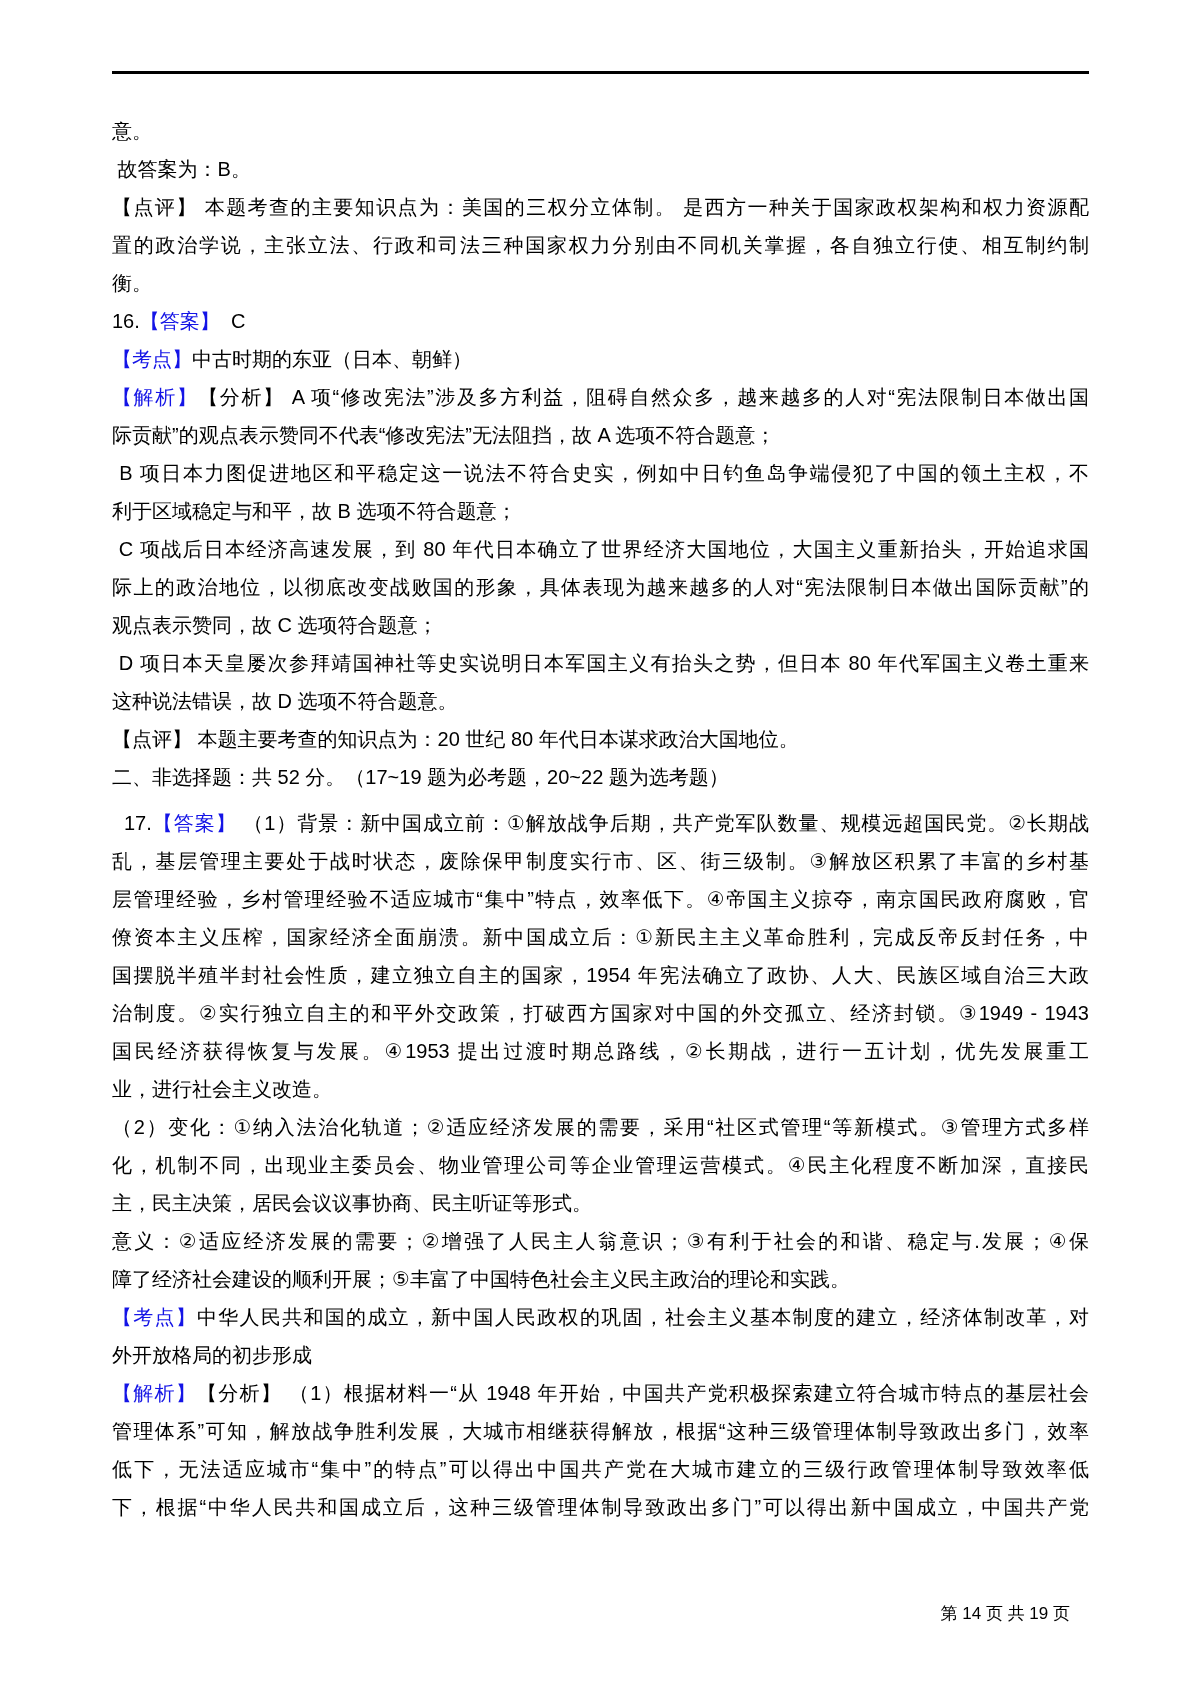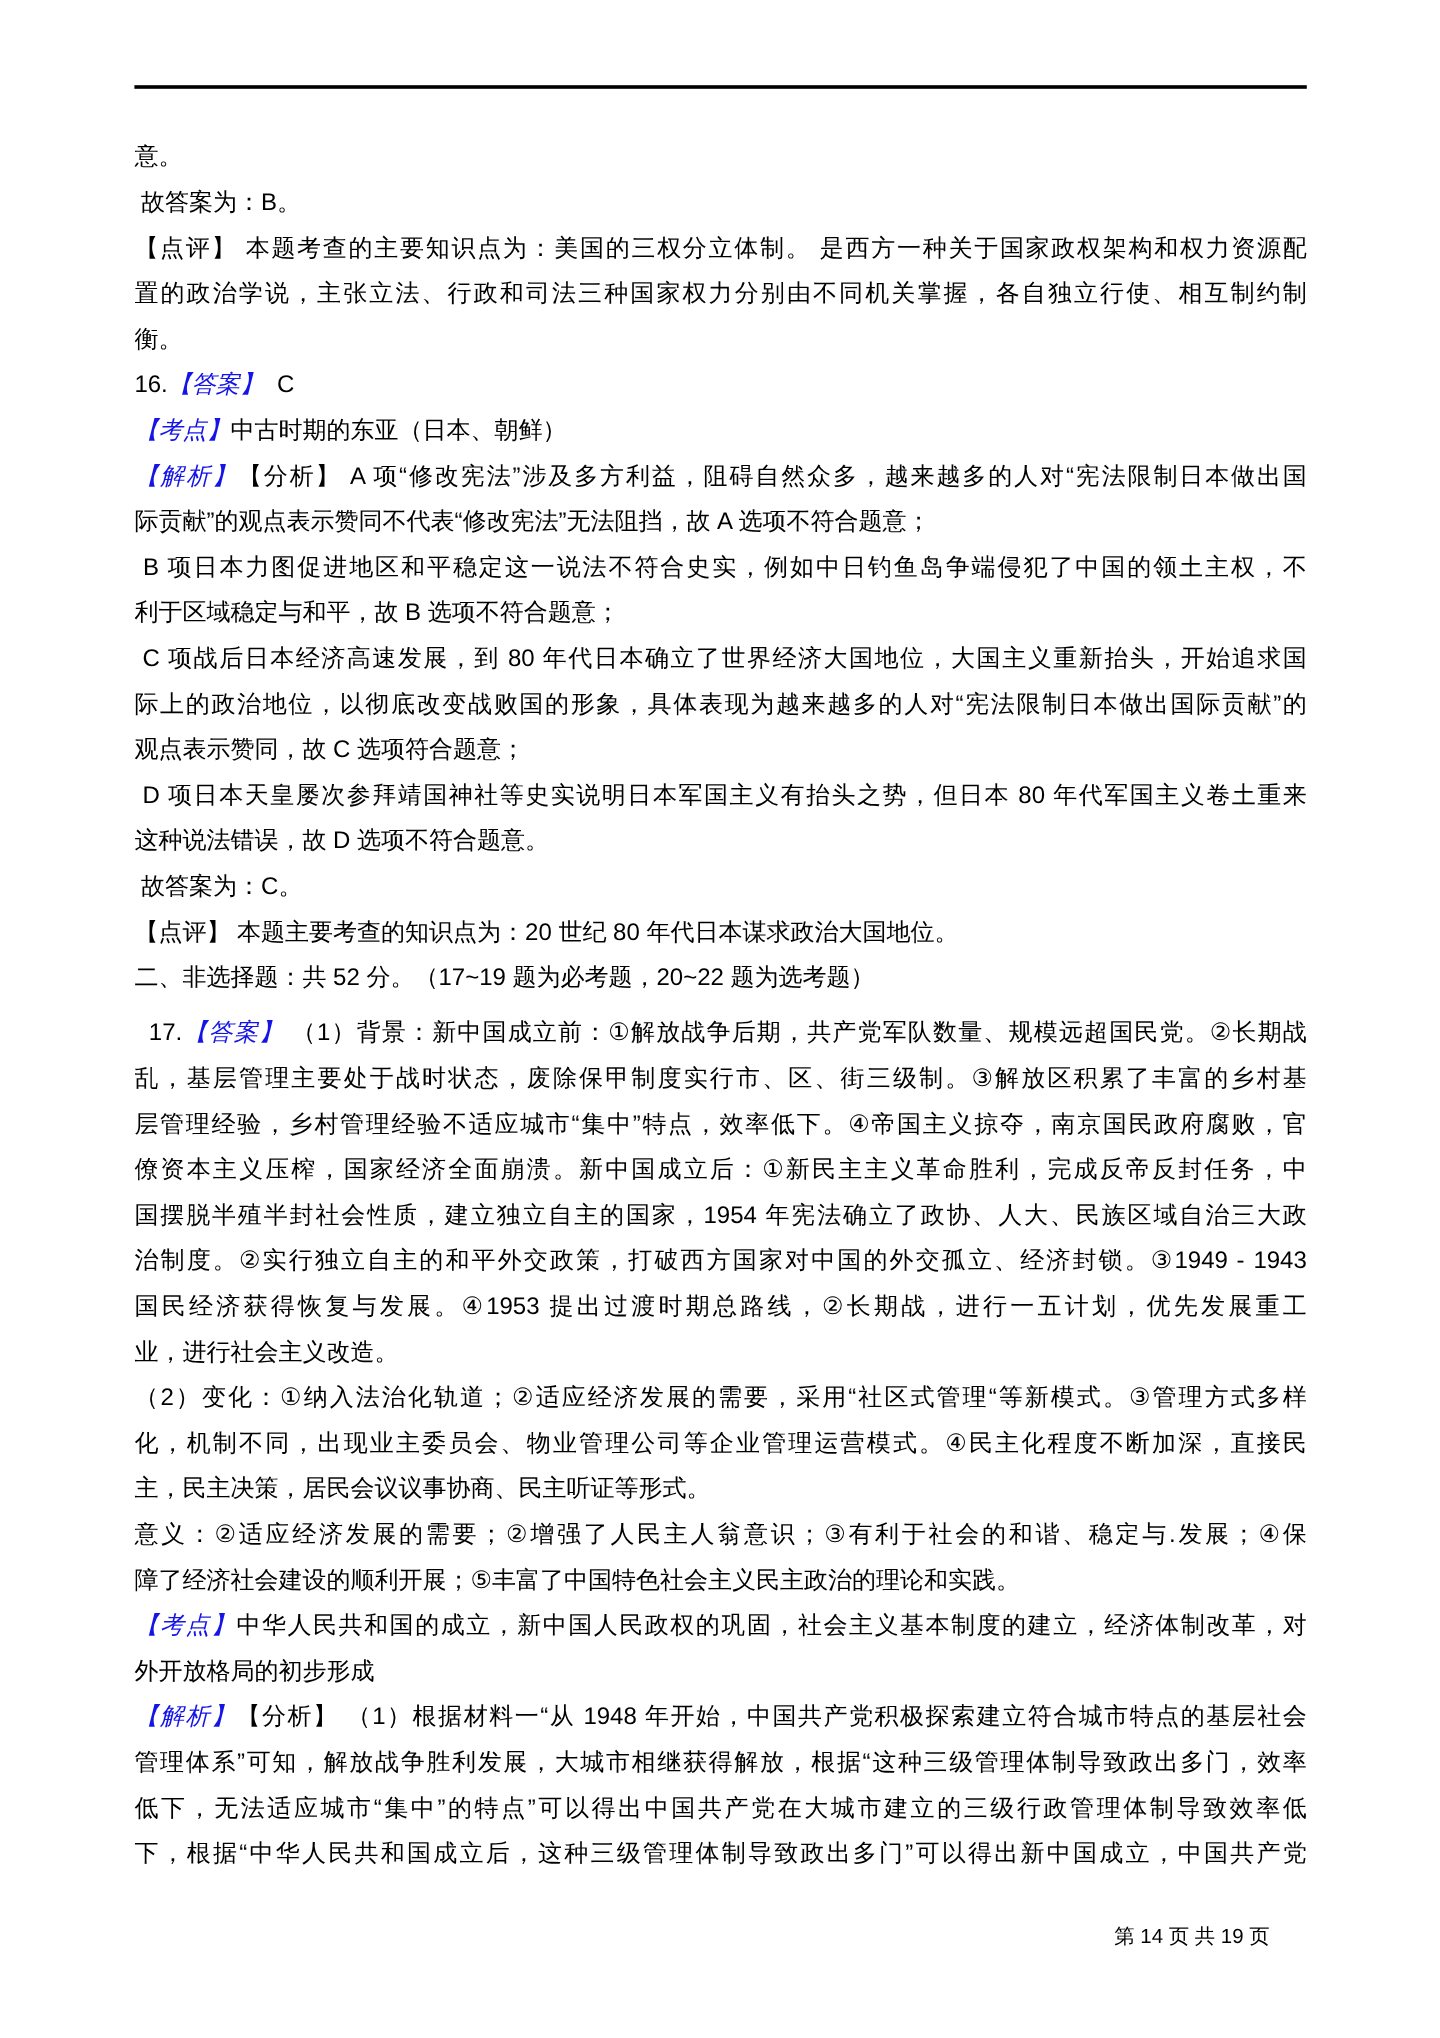--- a/index.html
+++ b/index.html
@@ -29,25 +29,25 @@
     font-size: 20px;
     white-space: pre-wrap;
     overflow: hidden;
     text-justify: inter-ideograph;
   }
   .line.jf {
     text-align: justify;
     text-align-last: justify;
   }
   .line.gap { margin-top: 8px; margin-left: 12px; }
-  .tag-blue { color: var(--accent, #1414e6); font-style: italic; }
+  .tag-blue { color: var(--accent, #1414e6); }
   .footer {
     position: absolute;
     top: 1599px;
-    right: 142px;
+    right: 130px;
     font-size: 17px;
     line-height: 30px;
     color: #000000;
   }
 </style>
 </head>
 <body style="color: rgb(0, 0, 0);">
 
 <div class="page">
   <div class="rule"></div>
@@ -61,21 +61,20 @@
       <div class="line"><span class="tag-blue">【考点】</span><span>中古时期的东亚（日本、朝鲜）</span></div>
       <div class="line jf"><span class="tag-blue">【解析】</span><span>【分析】 A 项“修改宪法”涉及多方利益，阻碍自然众多，越来越多的人对“宪法限制日本做出国</span></div>
       <div class="line"><span>际贡献”的观点表示赞同不代表“修改宪法”无法阻挡，故 A 选项不符合题意；</span></div>
       <div class="line jf"><span>&nbsp;B 项日本力图促进地区和平稳定这一说法不符合史实，例如中日钓鱼岛争端侵犯了中国的领土主权，不</span></div>
       <div class="line"><span>利于区域稳定与和平，故 B 选项不符合题意；</span></div>
       <div class="line jf"><span>&nbsp;C 项战后日本经济高速发展，到 80 年代日本确立了世界经济大国地位，大国主义重新抬头，开始追求国</span></div>
       <div class="line jf"><span>际上的政治地位，以彻底改变战败国的形象，具体表现为越来越多的人对“宪法限制日本做出国际贡献”的</span></div>
       <div class="line"><span>观点表示赞同，故 C 选项符合题意；</span></div>
       <div class="line jf"><span>&nbsp;D 项日本天皇屡次参拜靖国神社等史实说明日本军国主义有抬头之势，但日本 80 年代军国主义卷土重来</span></div>
       <div class="line"><span>这种说法错误，故 D 选项不符合题意。</span></div>
-      <div class="line"><span>&nbsp;故答案为：C。</span></div>
       <div class="line"><span>【点评】 本题主要考查的知识点为：20 世纪 80 年代日本谋求政治大国地位。</span></div>
       <div class="line"><span>二、非选择题：共 52 分。（17~19 题为必考题，20~22 题为选考题）</span></div>
       <div class="line jf gap"><span>17.</span><span class="tag-blue">【答案】</span><span>&nbsp;（1）背景：新中国成立前：①解放战争后期，共产党军队数量、规模远超国民党。②长期战</span></div>
       <div class="line jf"><span>乱，基层管理主要处于战时状态，废除保甲制度实行市、区、街三级制。③解放区积累了丰富的乡村基</span></div>
       <div class="line jf"><span>层管理经验，乡村管理经验不适应城市“集中”特点，效率低下。④帝国主义掠夺，南京国民政府腐败，官</span></div>
       <div class="line jf"><span>僚资本主义压榨，国家经济全面崩溃。新中国成立后：①新民主主义革命胜利，完成反帝反封任务，中</span></div>
       <div class="line jf"><span>国摆脱半殖半封社会性质，建立独立自主的国家，1954 年宪法确立了政协、人大、民族区域自治三大政</span></div>
       <div class="line jf"><span>治制度。②实行独立自主的和平外交政策，打破西方国家对中国的外交孤立、经济封锁。③1949 - 1943</span></div>
       <div class="line jf"><span>国民经济获得恢复与发展。④1953 提出过渡时期总路线，②长期战，进行一五计划，优先发展重工</span></div>
       <div class="line"><span>业，进行社会主义改造。</span></div>

